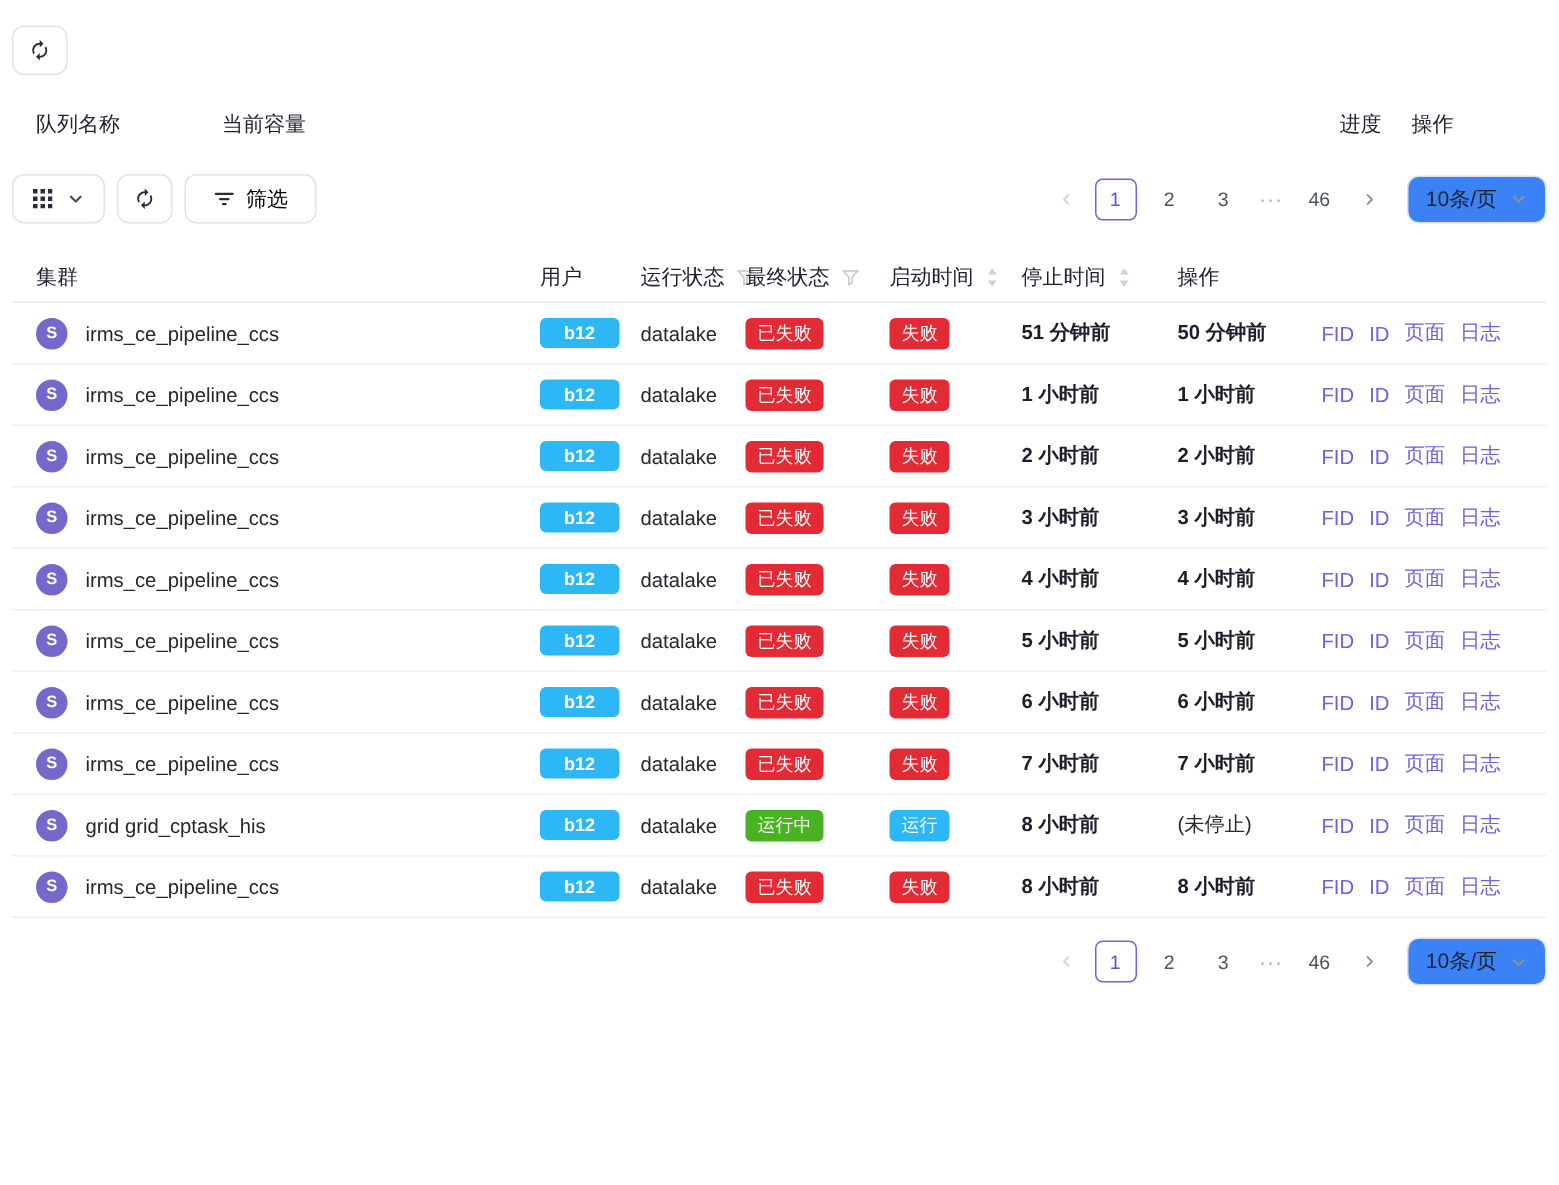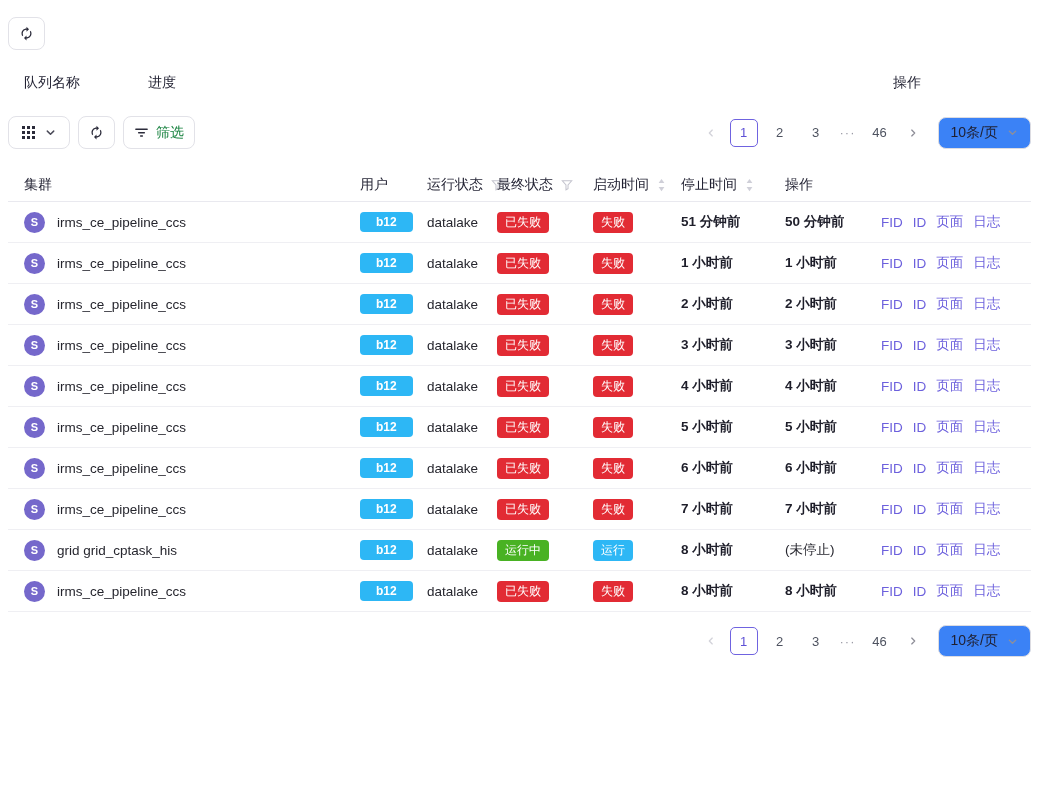--- a/index.html
+++ b/index.html
@@ -8,21 +8,21 @@
   .page { padding:0 8px; }
 
   .section-title { font-size:17px; font-weight:700; color:#14141f; letter-spacing:.5px; }
   #res-title { padding-top:15px; }
   #task-title { margin-top:26px; }
 
   .btn { height:33px; border:1px solid #e2e2e8; border-radius:8px; background:#fff;
     display:flex; align-items:center; justify-content:center; cursor:pointer; }
   .btn-sq { width:37px; }
   .btn-grid { width:62px; gap:10px; }
-  .btn-filter { width:72px; gap:7px; font-size:14px; color:#15803d; }
+  .btn-filter { width:88px; gap:7px; font-size:14px; color:#000000; }
   #res-refresh { margin-top:17px; }
 
   
   .res-header, .res-row { display:grid; grid-template-columns:124px 1fr 48px 106px; align-items:center; }
   .res-header { margin-top:16px; height:34px; }
   .res-row { height:46px; border-bottom:1px solid #ececf1; }
   .rcell { padding-left:16px; font-size:13.5px; color:#26262e; display:flex; align-items:center; }
   .res-header .rcell { font-size:14px; color:#1f1f30; font-weight:500; }
   .progress-track { width:724px; height:10px; border-radius:6px; background:#e9e9ee; overflow:hidden; }
   .progress-fill { height:100%; border-radius:6px;
@@ -72,20 +72,21 @@
     <span class="hicon">
       <svg width="15" height="15" viewBox="0 0 24 24" fill="#2b2b3a">
           <path d="M12 6v3l4-4-4-4v3c-4.42 0-8 3.58-8 8 0 1.57.46 3.03 1.24 4.26L6.7 14.8c-.45-.83-.7-1.79-.7-2.8 0-3.31 2.69-6 6-6zm6.76 1.74L17.3 9.2c.44.84.7 1.79.7 2.8 0 3.31-2.69 6-6 6v-3l-4 4 4 4v-3c4.42 0 8-3.58 8-8 0-1.57-.46-3.03-1.24-4.26z"></path>
         </svg>
     </span>
   </button>
 
   <div>
     <div class="res-header">
       <div class="rcell">队列名称</div>
+      <div class="rcell">当前容量</div>
       <div class="rcell">进度</div>
       <div class="rcell">操作</div>
     </div>
   </div>
 
 
   <div class="toolbar">
     <button class="btn btn-grid">
       <span class="hicon">
         <svg width="13" height="13" viewBox="0 0 13 13" fill="#2b2b3a">

